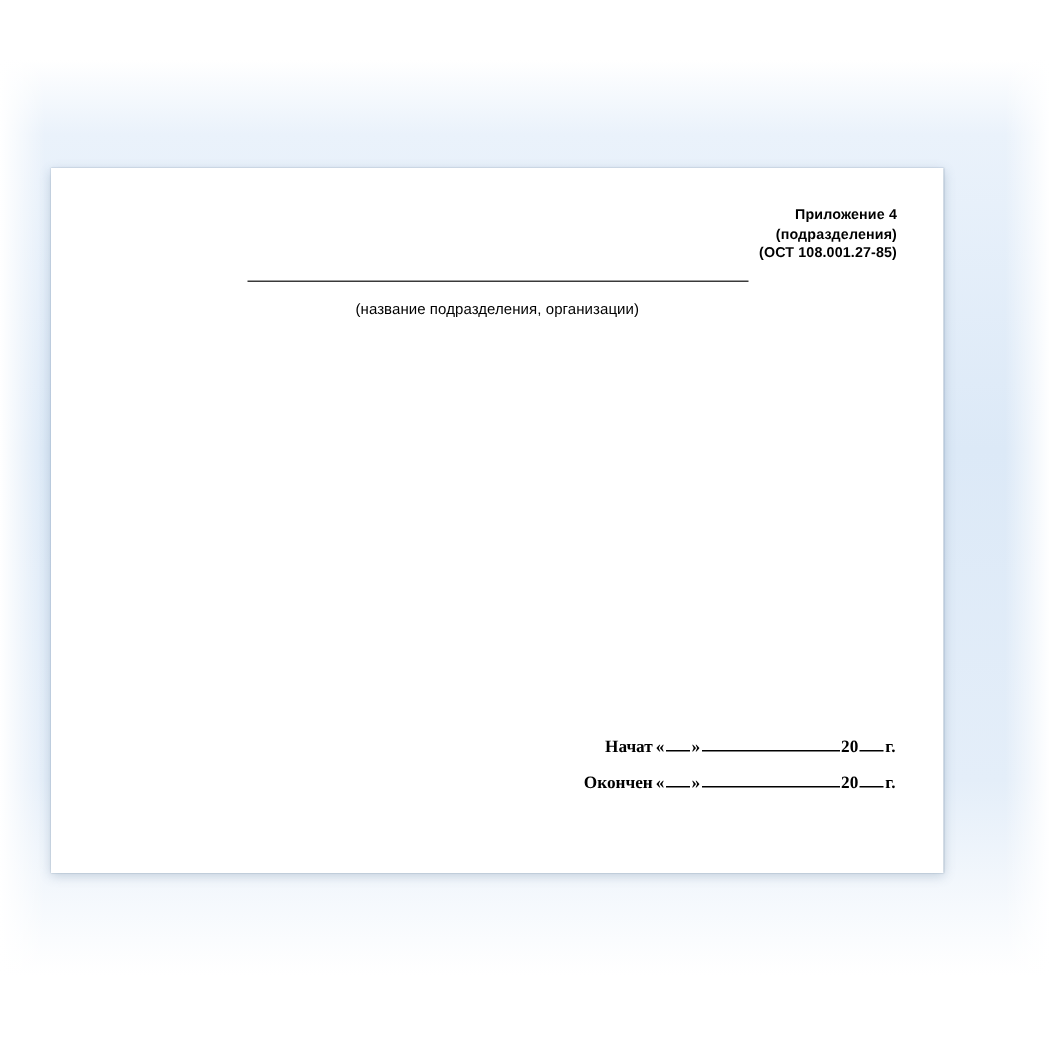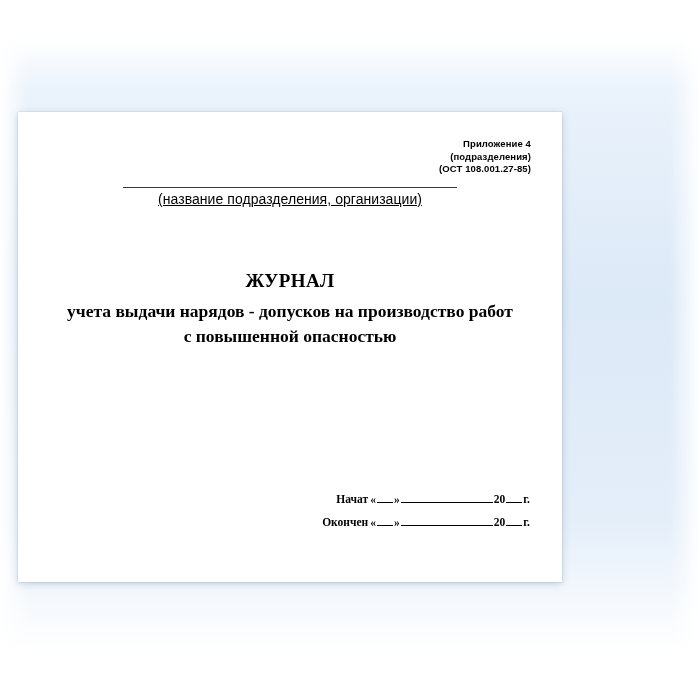--- a/index.html
+++ b/index.html
@@ -41,23 +41,23 @@
     right: 0;
     top: 0;
     width: 30px;
     height: 700px;
     background: linear-gradient(270deg, #ffffff 0%, rgba(255,255,255,0) 100%);
   }
 
   
   .page {
     position: absolute;
-    left: 18px;
+    left: 34px;
     top: 112px;
-    width: 544px;
+    width: 595px;
     height: 470px;
     background: #ffffff;
     box-shadow: 0 2px 7px rgba(90, 120, 150, 0.30), 0 0 1px rgba(90,120,150,0.5);
   }
 
   .page-inner {
     position: relative;
     width: 100%;
     height: 100%;
   }
@@ -87,26 +87,25 @@
     top: 74px;
     text-align: center;
   }
   .org-rule {
     width: 334px;
     margin: 0 auto;
     border-bottom: 1px solid #3a3a3a;
     height: 1px;
   }
   .org-caption {
-    margin-top: 3px;
+    margin-top: 13px;
     font-family: "Liberation Sans", sans-serif;
-    font-size: 14px;
+    font-size: 10px;
     color: #000000;
     letter-spacing: 0.05px;
-    text-decoration: underline;
   }
 
   
   .title-block {
     position: absolute;
     left: 0;
     right: 0;
     top: 158px;
     text-align: center;
     font-family: "Liberation Serif", serif;
@@ -193,25 +192,20 @@
         <div>Приложение 4</div>
         <div>(подразделения)</div>
         <div>(ОСТ 108.001.27-85)</div>
       </div>
 
       <div class="org-block">
         <div class="org-rule"></div>
         <div class="org-caption">(название подразделения, организации)</div>
       </div>
 
-      <div class="title-block">
-        <div class="title-main">ЖУРНАЛ</div>
-        <div class="title-sub1">учета выдачи нарядов - допусков на производство работ</div>
-        <div class="title-sub2">с повышенной опасностью</div>
-      </div>
 
       <div class="dates">
         <div class="date-row">
           <span class="date-label">Начат</span>
           <span class="date-q">«</span>
           <span class="date-gap-small"></span>
           <span class="date-q">»</span>
           <span class="date-gap-long"></span>
           <span>20</span>
           <span class="date-gap-year"></span>

